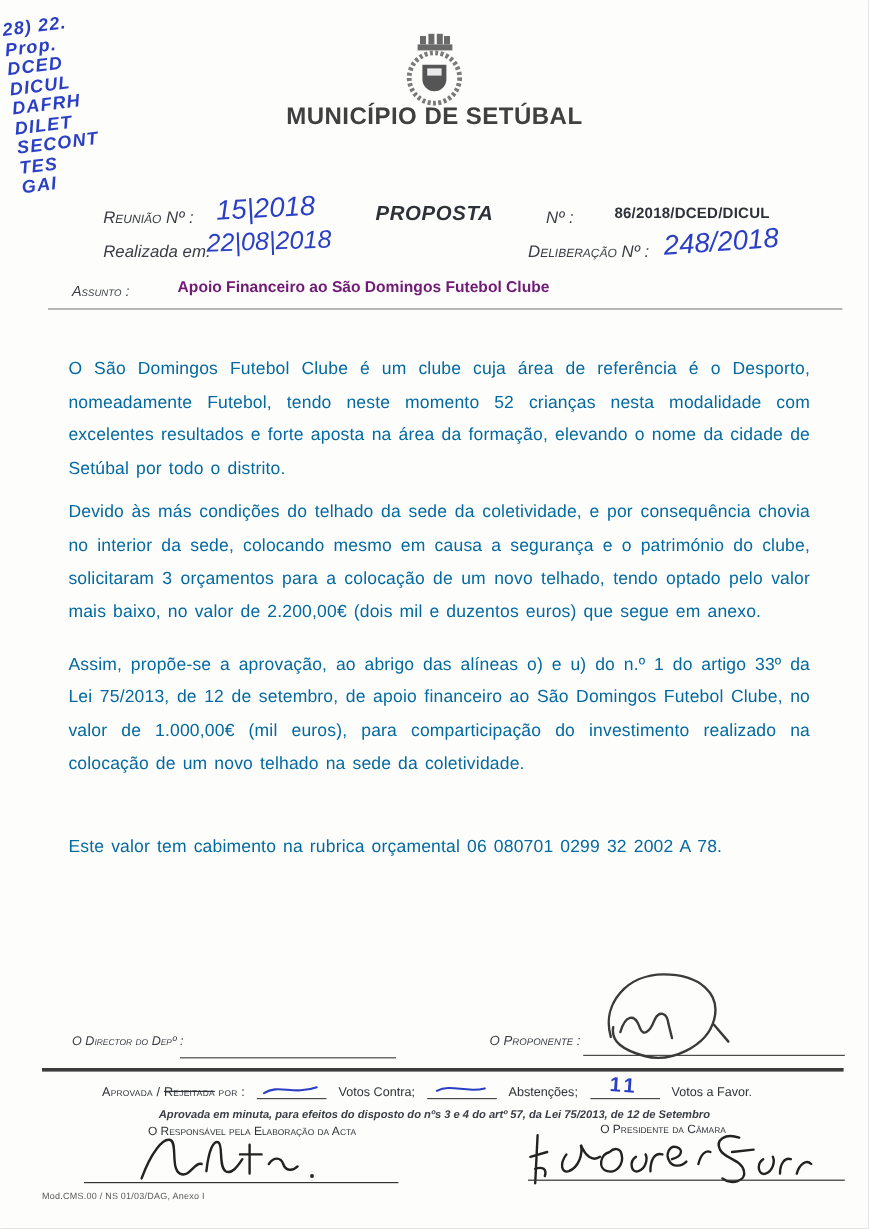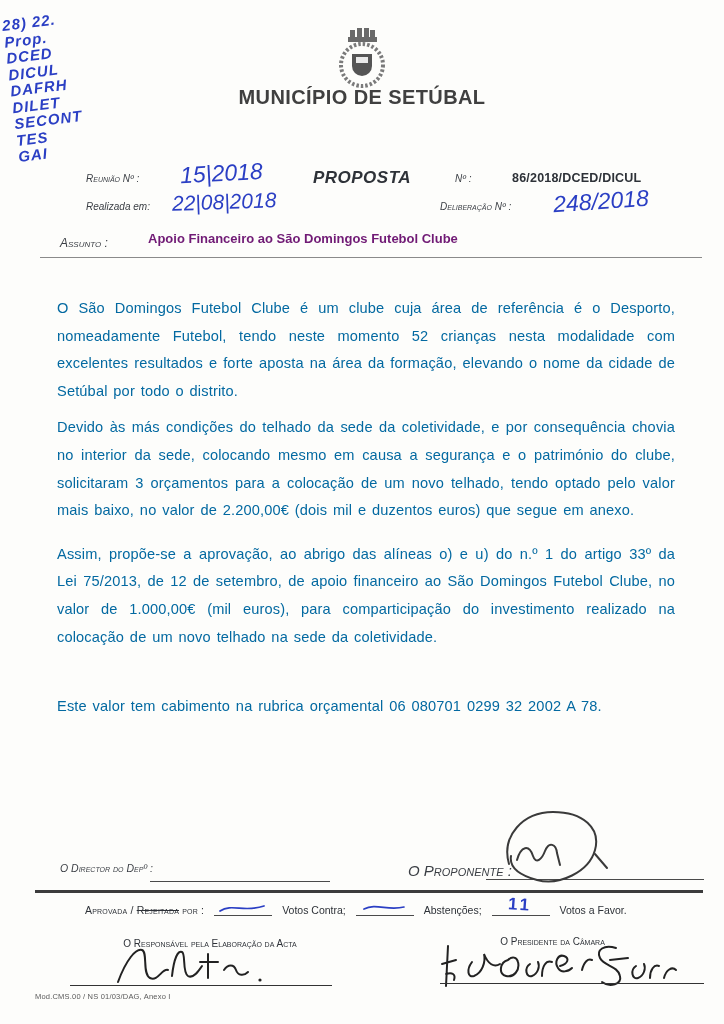--- a/index.html
+++ b/index.html
@@ -17,21 +17,21 @@
     font-size:15px;line-height:16.5px;font-weight:600;letter-spacing:1px;
   }
   .corner-note div{white-space:nowrap;}
   
   .crest{position:absolute;top:28px;left:330px;}
   .muni-title{position:absolute;top:86px;left:0;width:100%;text-align:center;
     font-size:20px;font-weight:bold;color:#404040;letter-spacing:.4px;}
   .council-title{position:absolute;top:110px;left:0;width:100%;text-align:center;
     font-size:17px;font-weight:600;font-variant:small-caps;letter-spacing:.6px;color:#2a2e34;}
   
-  .lbl{font-style:italic;font-variant:small-caps;font-size:10px;color:#3a3e44;}
+  .lbl{font-style:italic;font-variant:small-caps;font-size:14px;color:#3a3e44;}
   .meta-reuniao-label{position:absolute;top:173px;left:86px;}
   .meta-reuniao-value{position:absolute;top:160px;left:180px;font-size:23px;transform:rotate(-3deg);}
   .meta-realizada-label{position:absolute;top:201px;left:86px;font-variant:normal;}
   .meta-realizada-value{position:absolute;top:190px;left:172px;font-size:21px;transform:rotate(-2deg);}
   .proposta-title{position:absolute;top:168px;left:0;width:100%;text-align:center;
     font-size:17px;font-weight:bold;font-style:italic;letter-spacing:.5px;}
   .meta-numero-label{position:absolute;top:173px;left:455px;}
   .meta-numero-value{position:absolute;top:171px;left:512px;font-size:12.5px;font-weight:bold;letter-spacing:.2px;}
   .meta-delib-label{position:absolute;top:201px;left:440px;}
   .meta-delib-value{position:absolute;top:188px;left:553px;font-size:23px;transform:rotate(-4deg);}
@@ -43,21 +43,21 @@
   .body-text{position:absolute;top:295px;left:57px;width:618px;
     font-size:14.6px;line-height:27.6px;text-align:justify;color:#0369a1;
     letter-spacing:.15px;word-spacing:1.6px;}
   .body-text p{margin:0;}
   .body-text p.p2{margin-top:9px;}
   .body-text p.p3{margin-top:16px;}
   .body-text p.p4{margin-top:42px;text-align:left;}
   
   .director-label{position:absolute;top:862px;left:60px;font-size:10.5px;}
   .director-line{position:absolute;top:881px;left:150px;width:180px;border-bottom:1px solid #4a4a4a;}
-  .proponente-label{position:absolute;top:862px;left:408px;font-size:15px;}
+  .proponente-label{position:absolute;top:862px;left:408px;font-size:11px;}
   .proponente-line{position:absolute;top:879px;left:486px;width:218px;border-bottom:1px solid #4a4a4a;}
   .proponente-scribble{position:absolute;top:806px;left:495px;}
   .rule-thick{position:absolute;top:890px;left:35px;width:668px;height:3px;background:#3c3c3c;}
   
   .votes-row{position:absolute;top:901px;left:85px;width:560px;
     display:flex;align-items:flex-end;gap:10px;font-size:10.5px;white-space:nowrap;}
   .votes-label{font-variant:small-caps;letter-spacing:.2px;}
   .strike{text-decoration:line-through;}
   .vote-blank{position:relative;display:inline-block;width:58px;border-bottom:1px solid #4a4a4a;height:14px;}
   .vote-blank svg{position:absolute;left:4px;bottom:1px;}
@@ -160,20 +160,21 @@
         <path d="M4 7 C16 1 28 9 44 5" fill="none" stroke="#2b3fc4" stroke-width="1.7" stroke-linecap="round"></path>
       </svg>
     </span>
     <span>Abstenções;</span>
     <span class="vote-blank">
       <span class="hand-num ink">11</span>
     </span>
     <span>Votos a Favor.</span>
   </div>
 
+  <div class="minuta-note">Aprovada em minuta, para efeitos do disposto do nºs 3 e 4 do artº 57, da Lei 75/2013, de 12 de Setembro</div>
 
   <div class="responsavel-label">O Responsável pela Elaboração da Acta</div>
   <div class="presidente-label">O Presidente da Câmara</div>
   <div class="responsavel-scribble">
     <svg width="160" height="46" viewBox="0 0 160 46">
       <g fill="none" stroke="#222" stroke-width="2" stroke-linecap="round">
         <path d="M6 42 C14 20 24 8 30 10 C36 12 30 34 38 38 C46 42 50 28 56 30"></path>
         <path d="M60 36 c2 -18 6 -26 10 -24 c4 2 0 20 6 24 c5 3 10 -4 14 -10"></path>
         <path d="M96 14 l0 24 m-8 -16 l18 0"></path>
         <path d="M112 30 c4 -6 10 -6 12 0 c2 6 8 6 12 2"></path>

